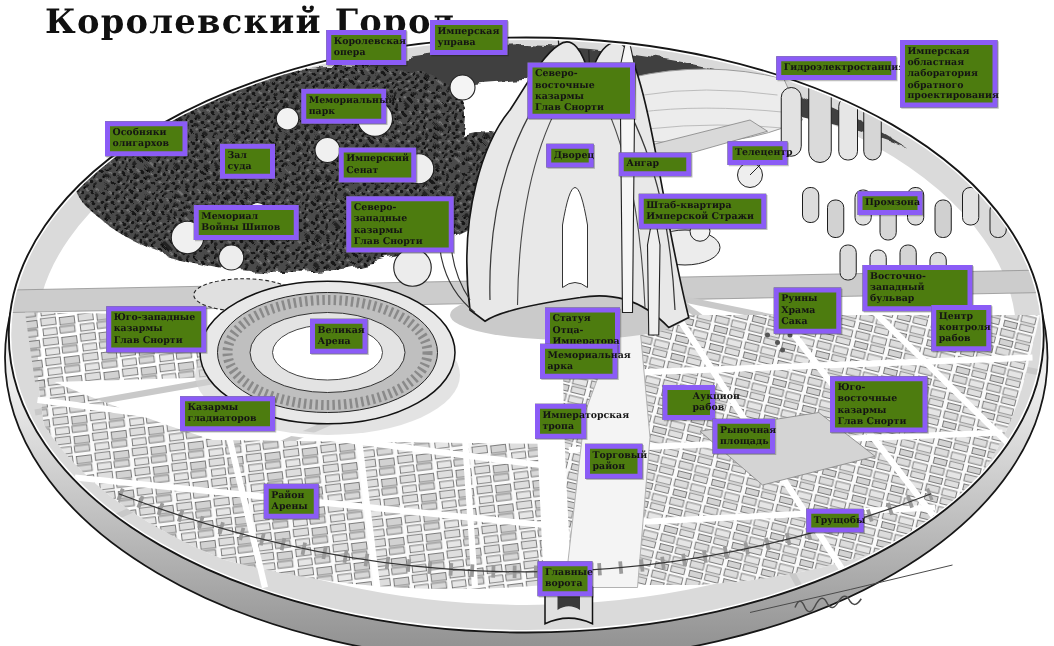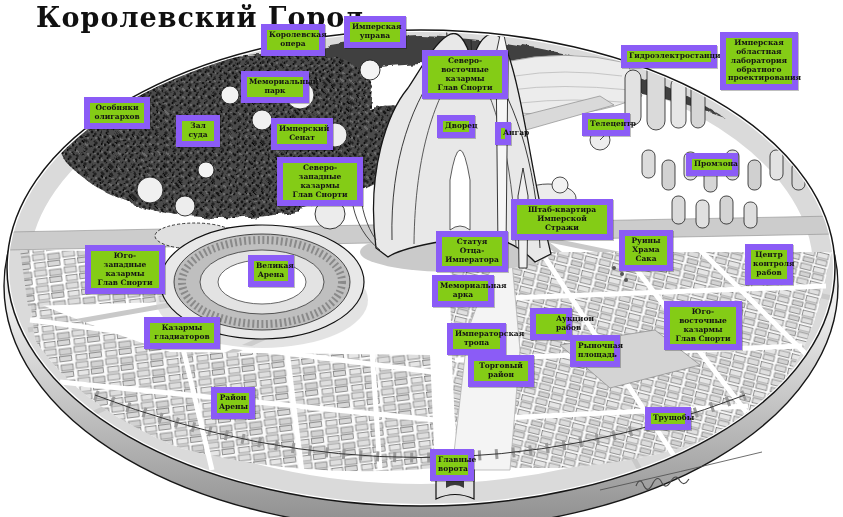--- a/index.html
+++ b/index.html
@@ -3,22 +3,22 @@
 <meta charset="utf-8">
 <style>
   html,body{margin:0;padding:0;background:#fff;}
   .stage{position:relative;width:843px;height:517px;overflow:hidden;background:#fff;
          font-family:"DejaVu Serif", serif;}
   .stage svg{position:absolute;left:0;top:0;}
   .map-title{position:absolute;left:36px;top:2px;font-size:27px;font-weight:bold;
              color:#101010;letter-spacing:1px;white-space:nowrap;
              font-family:"DejaVu Serif",serif;}
   #label-layer{position:absolute;left:0;top:0;width:843px;height:517px;}
-  .map-label{position:absolute;box-sizing:border-box;background:#84cc16;
-             border:6px solid #8b5cf6;padding:1px 2px;text-align:center;
+  .map-label{position:absolute;box-sizing:border-box;background:#4d7c0f;
+             border:4px solid #8b5cf6;padding:1px 2px;
              font-size:7.5px;font-weight:bold;line-height:1.18;color:#141414;
              white-space:pre-line;box-shadow:1px 1px 0 rgba(0,0,0,.25);}
 </style>
 </head>
 <body>
 
 <div class="stage">
 
 <svg width="843" height="517" viewBox="0 0 843 517">
   <defs>
@@ -233,53 +233,57 @@
       <div class="map-label" style="left: 422px; top: 50px; width: 86px;">Северо-восточные
 казармы
 Глав Снорти</div>
       <div class="map-label" style="left: 621px; top: 45px; width: 96px;">Гидроэлектростанция</div>
       <div class="map-label" style="left: 720px; top: 32px; width: 78px;">Имперская
 областная
 лаборатория
 обратного
 проектирования</div>
       <div class="map-label" style="left: 437px; top: 115px; width: 38px;">Дворец</div>
-      <div class="map-label" style="left: 495px; top: 122px; width: 14px;">Ангар</div>
+      <div class="map-label" style="left: 495px; top: 122px; width: 58px;">Ангар</div>
       <div class="map-label" style="left: 582px; top: 113px; width: 48px;">Телецентр</div>
-      <div class="map-label" style="left: 511px; top: 155px; width: 102px; margin-top: 44px;">Штаб-квартира
+      <div class="map-label" style="left: 511px; top: 155px; width: 102px;">Штаб-квартира
 Имперской Стражи</div>
       <div class="map-label" style="left: 686px; top: 153px; width: 52px;">Промзона</div>
+      <div class="map-label" style="left: 690px; top: 212px; width: 88px;">Восточно-западный
+бульвар</div>
+      <div class="map-label" style="left: 155px; top: 164px; width: 84px;">Мемориал
+Войны Шипов</div>
       <div class="map-label" style="left: 248px; top: 255px; width: 46px;">Великая
 Арена</div>
       <div class="map-label" style="left: 85px; top: 245px; width: 80px;">Юго-западные
 казармы
 Глав Снорти</div>
       <div class="map-label" style="left: 144px; top: 317px; width: 76px;">Казармы
 гладиаторов</div>
-      <div class="map-label" style="left: 436px; top: 231px; width: 72px;">Статуя
+      <div class="map-label" style="left: 436px; top: 246px; width: 60px;">Статуя
 Отца-
 Императора</div>
       <div class="map-label" style="left: 432px; top: 275px; width: 62px;">Мемориальная
 арка</div>
       <div class="map-label" style="left: 619px; top: 230px; width: 54px;">Руины
 Храма
 Сака</div>
       <div class="map-label" style="left: 745px; top: 244px; width: 48px;">Центр
 контроля
 рабов</div>
       <div class="map-label" style="left: 664px; top: 301px; width: 78px;">Юго-восточные
 казармы
 Глав Снорти</div>
       <div class="map-label" style="left: 530px; top: 308px; width: 42px; padding-left: 20px;">Аукцион
 рабов</div>
       <div class="map-label" style="left: 570px; top: 335px; width: 50px;">Рыночная
 площадь</div>
-      <div class="map-label" style="left: 447px; top: 323px; width: 59px;">Императорская
+      <div class="map-label" style="left: 428px; top: 323px; width: 41px;">Императорская
 тропа</div>
-      <div class="map-label" style="left: 468px; top: 355px; width: 66px;">Торговый
+      <div class="map-label" style="left: 468px; top: 355px; width: 46px;">Торговый
 район</div>
       <div class="map-label" style="left: 211px; top: 387px; width: 44px;">Район
 Арены</div>
       <div class="map-label" style="left: 645px; top: 407px; width: 46px;">Трущобы</div>
       <div class="map-label" style="left: 430px; top: 449px; width: 44px;">Главные
 ворота</div>
     </div>
 
 </div>
 

